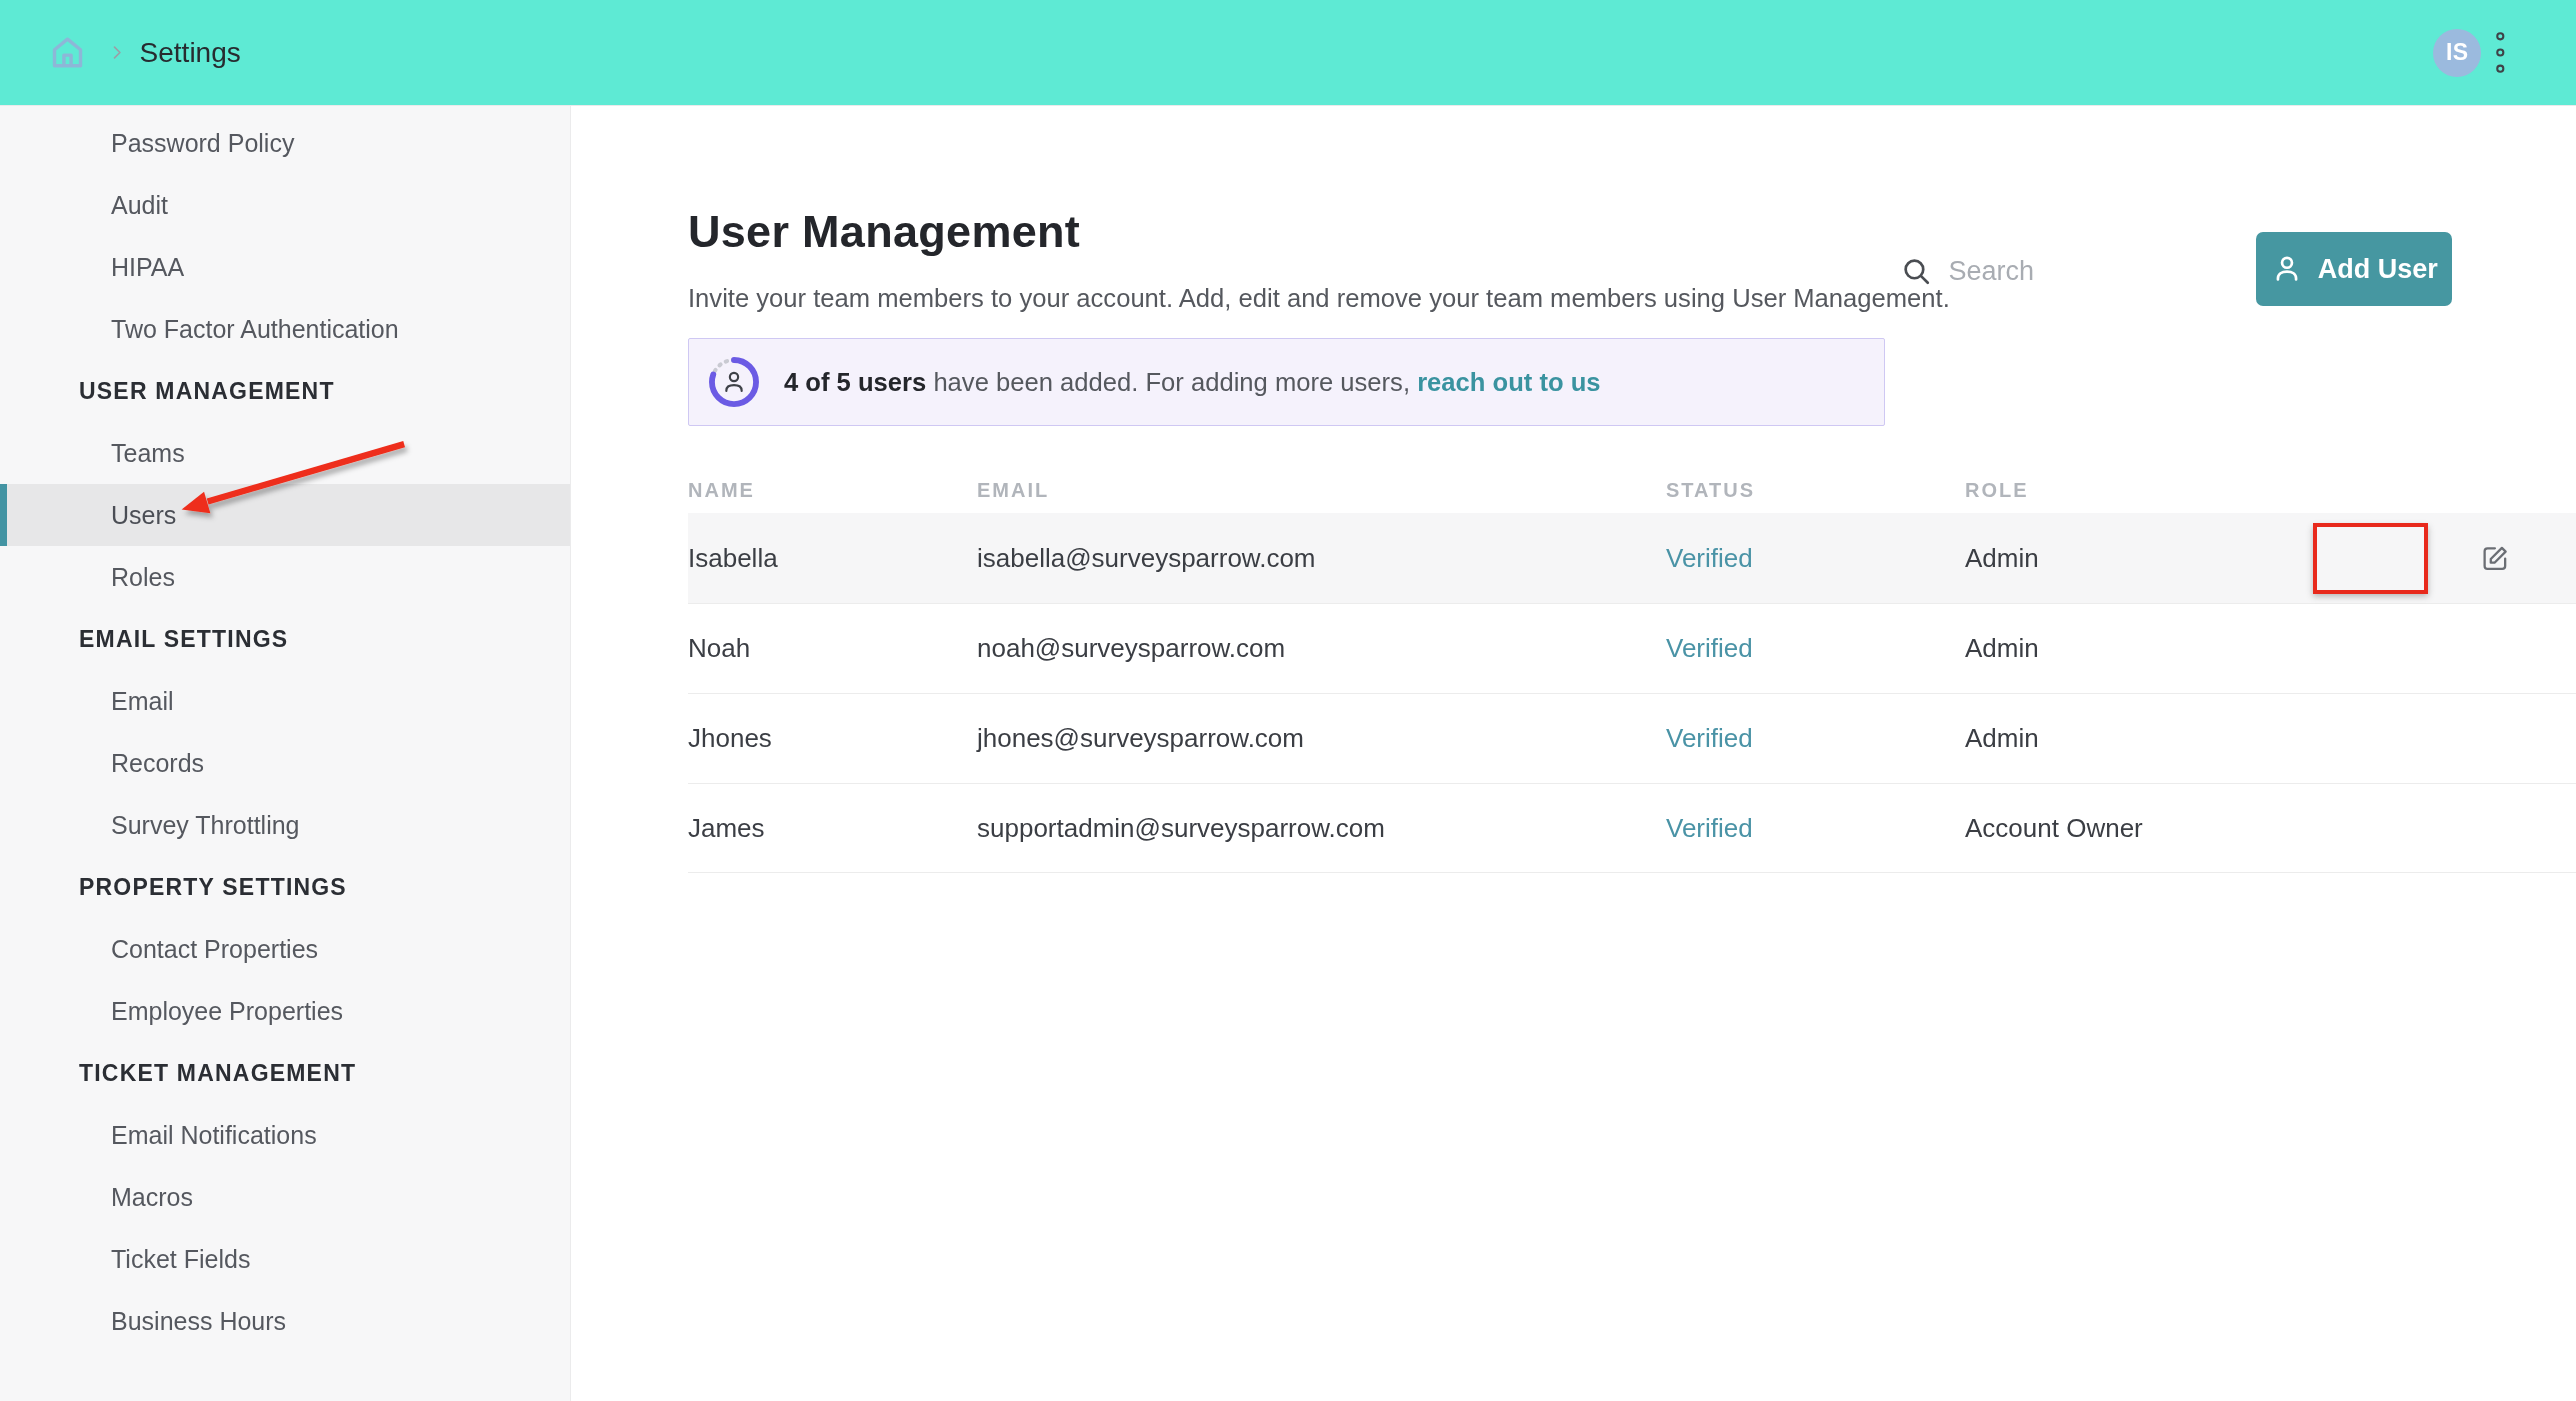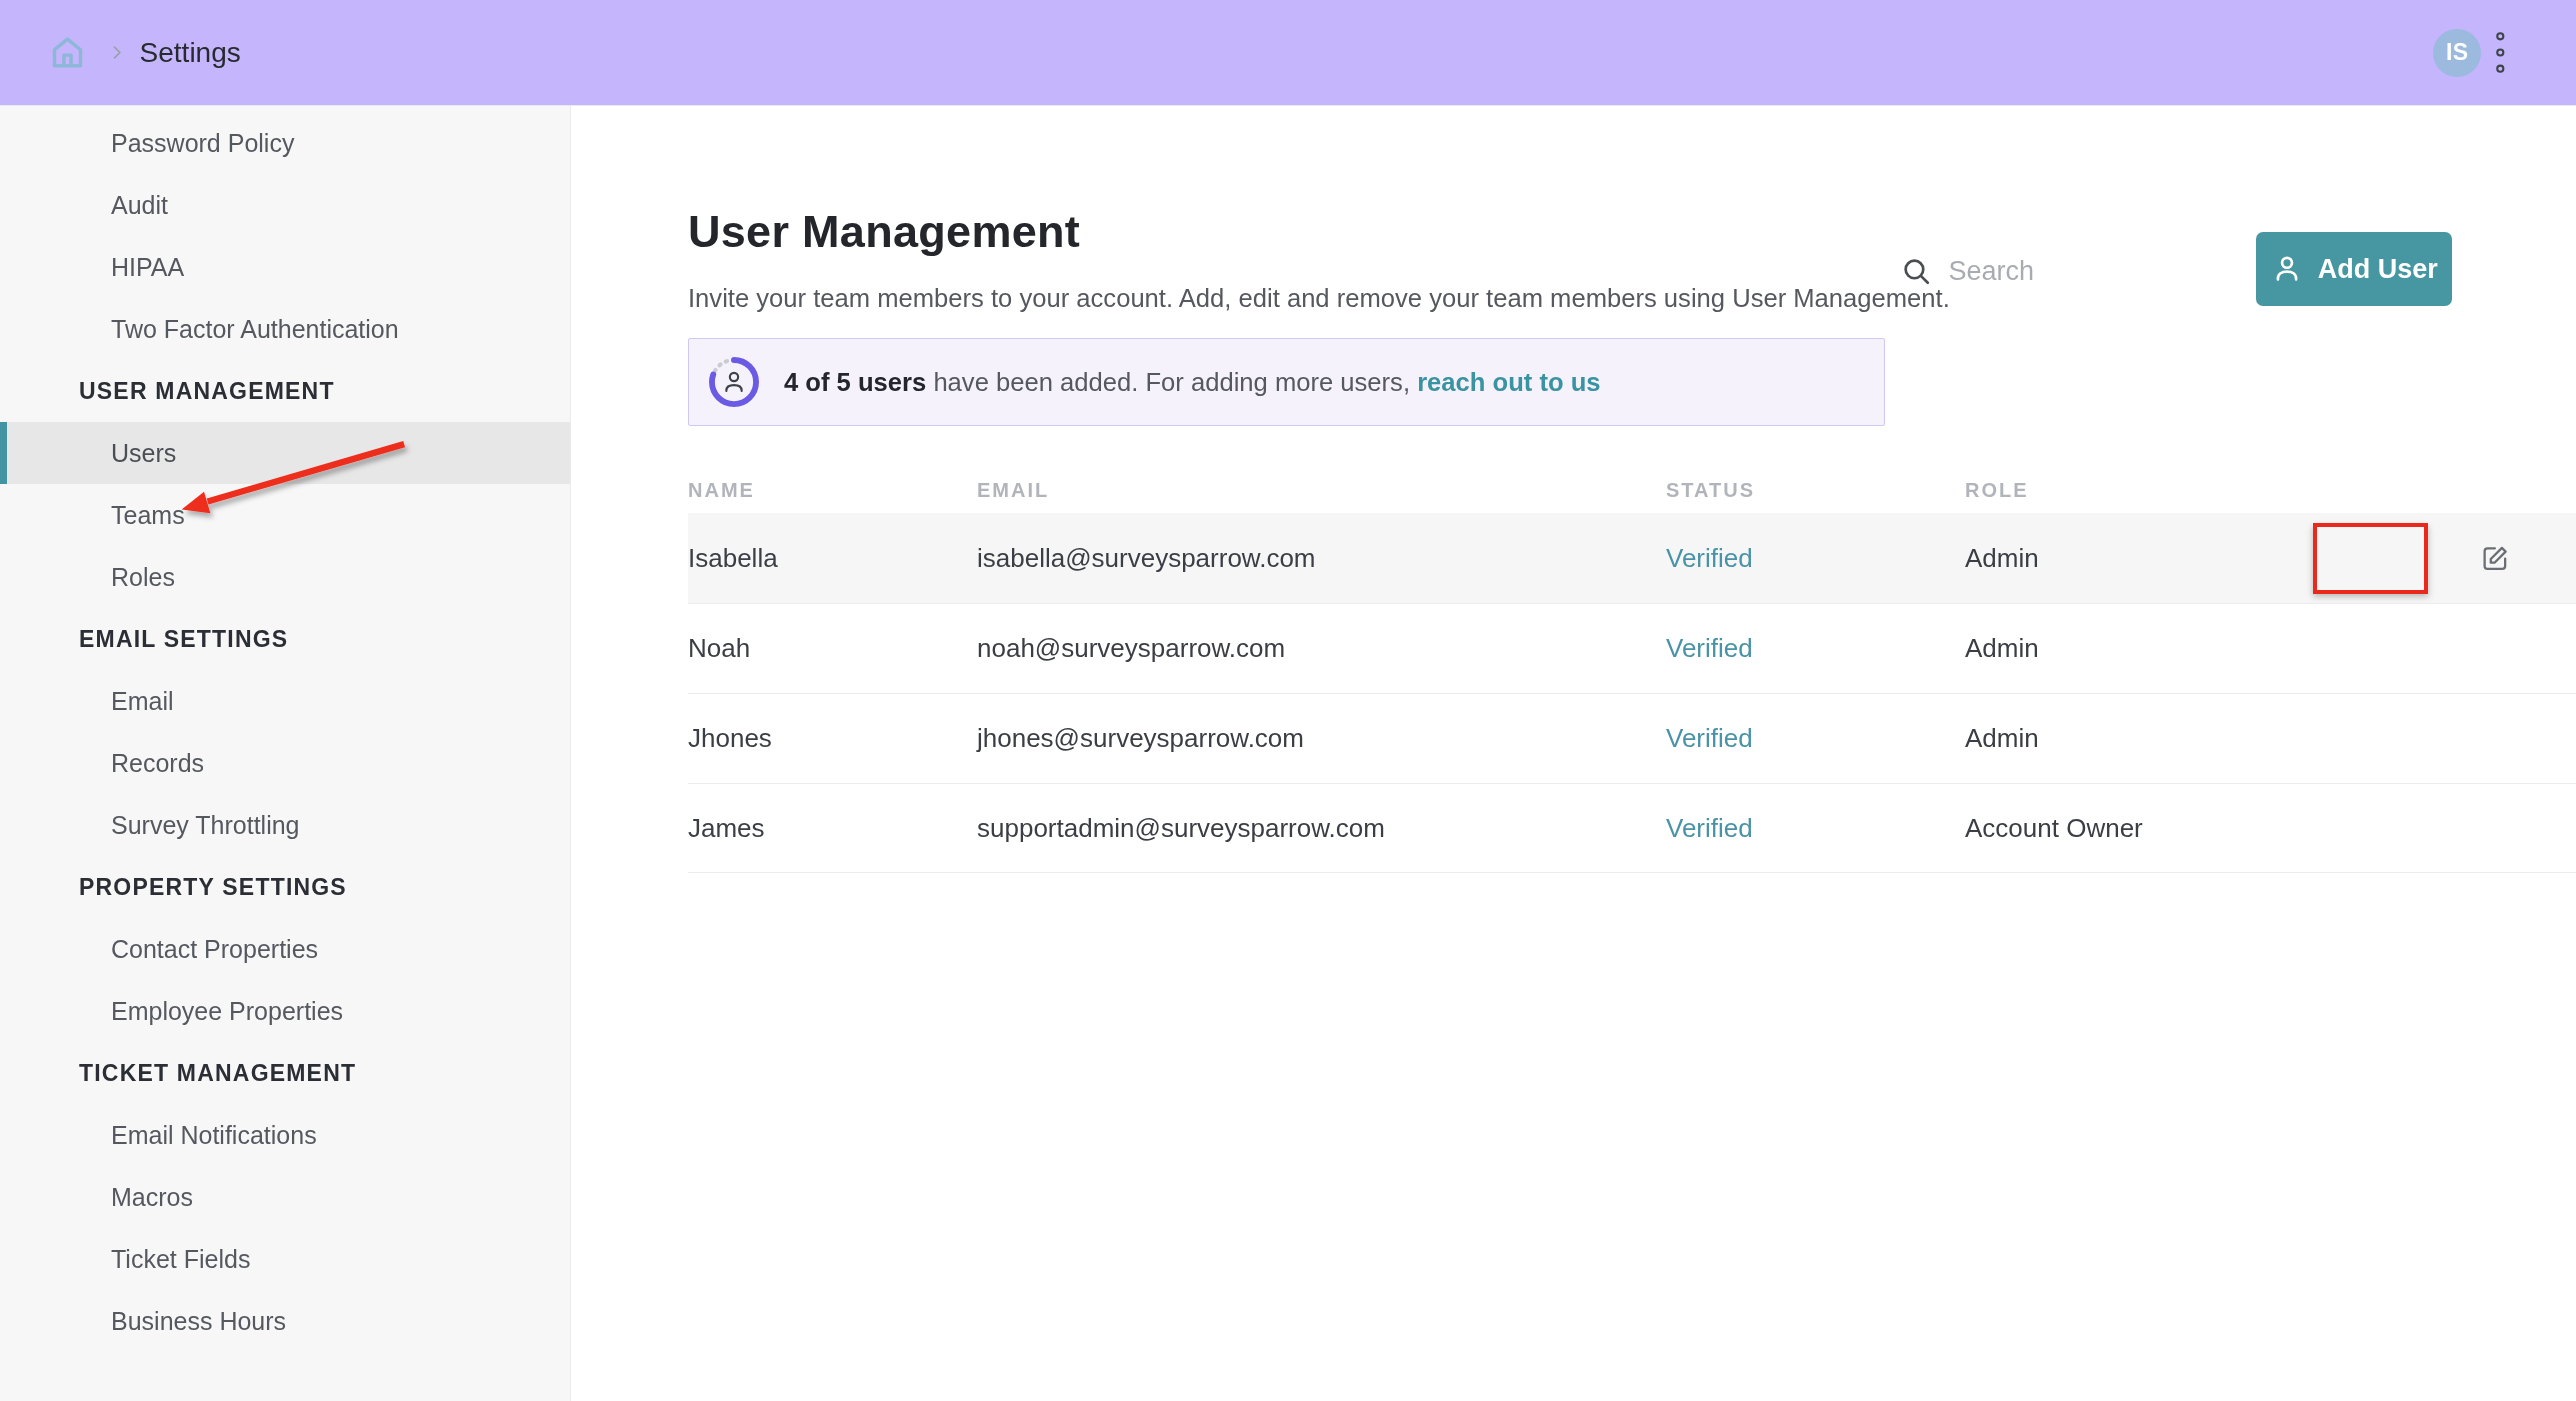--- a/index.html
+++ b/index.html
@@ -5,21 +5,21 @@
   * { margin:0; padding:0; box-sizing:border-box; }
   html,body { background:#ffffff; }
   .app {
     position:relative; width:2576px; height:1401px; overflow:hidden;
     background:#ffffff; font-family:"Liberation Sans", sans-serif;
     color:#3b3e44;
   }
   
   .topbar {
     position:absolute; left:0; top:0; width:2576px; height:106px;
-    background:#c4b5fd; border-bottom:0.9px solid #e9eaeb;
+    background:#5eead4; border-bottom:0.9px solid #e9eaeb;
     display:flex; align-items:center; padding:0 66px 0 48px;
   }
   .home-btn { width:39px; height:41px; display:flex; align-items:center; cursor:pointer; }
   .crumb-chevron { margin:0 12.6px 0 20px; display:flex; align-items:center; }
   .crumb-label { font-size:28px; color:#272b30; }
   .topbar-right { margin-left:auto; display:flex; align-items:center; gap:9px; }
   .avatar {
     width:48px; height:48px; border-radius:50%; background:#9bbade;
     color:#ffffff; font-size:23px; font-weight:700;
     display:flex; align-items:center; justify-content:center; cursor:pointer;
@@ -142,22 +142,22 @@
       </div>
     </div>
   </header>
 
   <nav class="sidebar">
     <div class="nav-item">Password Policy</div>
     <div class="nav-item">Audit</div>
     <div class="nav-item">HIPAA</div>
     <div class="nav-item">Two Factor Authentication</div>
     <div class="nav-header">USER MANAGEMENT</div>
+    <div class="nav-item">Teams</div>
     <div class="nav-item active">Users</div>
-    <div class="nav-item">Teams</div>
     <div class="nav-item">Roles</div>
     <div class="nav-header">EMAIL SETTINGS</div>
     <div class="nav-item">Email</div>
     <div class="nav-item">Records</div>
     <div class="nav-item">Survey Throttling</div>
     <div class="nav-header">PROPERTY SETTINGS</div>
     <div class="nav-item">Contact Properties</div>
     <div class="nav-item">Employee Properties</div>
     <div class="nav-header">TICKET MANAGEMENT</div>
     <div class="nav-item">Email Notifications</div>

